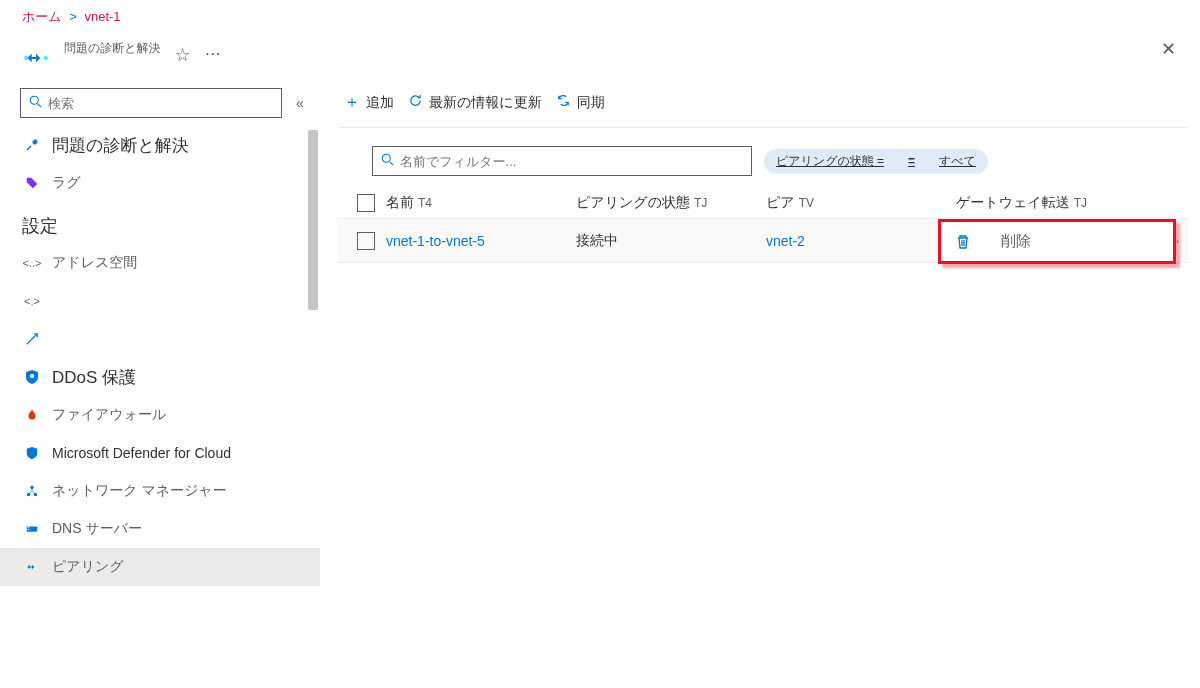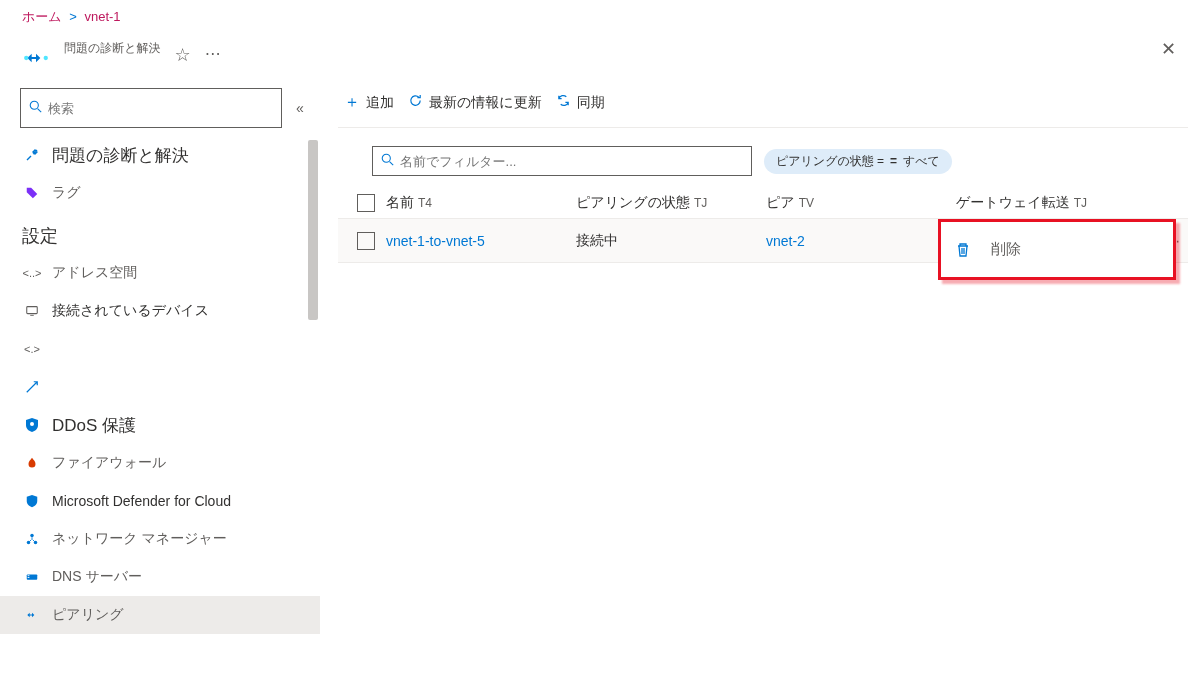--- a/index.html
+++ b/index.html
@@ -19,21 +19,21 @@
     .header .subtitle { font-size: 12px; color: #605e5c; margin-top:2px; margin-left:2px;}
     .header .star { font-size: 18px; color: #605e5c; margin-left: 14px; margin-top:6px; cursor:pointer; }
     .header .more { font-size: 16px; color: #605e5c; margin-left: 14px; margin-top:6px; cursor:pointer; letter-spacing:1px; }
     .header .close { position: absolute; right: 24px; top: 8px; font-size: 18px; cursor:pointer; color:#605e5c; }
 
     .layout { display: flex; height: calc(688px - 100px); }
 
     
     .sidebar { width: 320px; border-right: none; padding: 0 0 0 0; position:relative; display:flex; flex-direction:column; }
     .sidebar-top { padding: 0 8px 0 20px; display:flex; align-items:center; gap:6px; }
-    .search-wrap { flex:1; border:1px solid #605e5c; height:40px; display:flex; align-items:center; padding:0 8px; }
+    .search-wrap { flex:1; border:1px solid #605e5c; height:30px; display:flex; align-items:center; padding:0 8px; }
     .search-wrap input { border:none; outline:none; flex:1; font-size:13px; background:transparent; }
     .search-wrap .si { color:#0078d4; margin-right:6px; font-size:14px; }
     .collapse-btn { width:24px; text-align:center; color:#605e5c; cursor:pointer; font-size:14px; }
 
     .sidebar-list { flex:1; overflow:hidden; margin-top:8px; position:relative; }
     .sidebar-item { display:flex; align-items:center; padding:6px 12px 6px 22px; cursor:pointer; font-size:14px; color:#323130; height:38px; }
     .sidebar-item.active { background:#edebe9; }
     .sidebar-item .ico { width:20px; display:flex; align-items:center; justify-content:center; margin-right:10px;}
     .sidebar-item .lbl { flex:1; }
     .sidebar-heading { padding:12px 22px 6px; font-size:18px; color:#323130; font-weight:400;}
@@ -45,41 +45,41 @@
     
     .main { flex:1; padding: 0 12px 0 18px; }
     .cmdbar { display:flex; align-items:center; gap:2px; padding: 0 0 10px 0; height:40px; border-bottom:1px solid #edebe9; margin-bottom:18px; }
     .cmdbar .cmd { display:flex; align-items:center; gap:6px; color:#323130; cursor:pointer; padding:4px 6px; font-size:14px; }
     .cmdbar .cmd .ci { color:#0078d4; font-size:16px; font-weight:300; }
 
     .filterbar { display:flex; align-items:center; gap:12px; margin-bottom:12px; }
     .filter-input { border:1px solid #605e5c; height:30px; width:380px; display:flex; align-items:center; padding:0 8px;margin-left:34px; }
     .filter-input input { border:none; outline:none; flex:1; font-size:13px; }
     .filter-input .si { color:#0078d4; margin-right:6px; }
-    .pill { background:#deecf9; color:#323130; border-radius:14px; padding:4px 12px; font-size:12px; display:flex; align-items:center; gap:2px; }
+    .pill { background:#deecf9; color:#323130; border-radius:14px; padding:4px 12px; font-size:12px; display:flex; align-items:center; gap:20px;text-decoration:underline; }
     .pill .eq { margin:0 4px; font-weight:600;}
 
     .table { width:100%; }
     .thead, .trow { display:flex; align-items:center; padding:6px 8px; border-bottom:1px solid #edebe9; }
     .thead { font-weight:400; color:#323130; font-size:14px; }
     .cell-check { width:40px; display:flex; justify-content:center; }
     .chk { width:18px; height:18px; border:1px solid #605e5c; display:inline-block; }
     .cell-name { flex:0 0 190px; }
     .cell-status { flex:0 0 190px; }
     .cell-peer { flex:0 0 190px; }
     .cell-gw { flex:1; position:relative;}
     .cell-more { width:30px; text-align:right; color:#605e5c; cursor:pointer; }
     .sort { font-size:12px; margin-left:4px; color:#605e5c; }
     .trow { font-size:14px; background:#faf9f8; height:44px; }
     .trow .cell-name { color:#0078d4; cursor:pointer; }
     .trow .cell-peer { color:#0078d4; cursor:pointer; }
     .trow .cell-gw { color:#605e5c; }
 
     .context-menu { position:absolute; right:12px; top:0; width:238px; background:#fff; border:3px solid #e81123; box-shadow:4px 4px 2px rgba(232,17,35,0.35); z-index:10; }
-    .context-item { display:flex; align-items:center; gap:20px; padding:18px 14px; cursor:pointer; color:#605e5c; font-size:15px; }
+    .context-item { display:flex; align-items:center; gap:30px; padding:10px 14px; cursor:pointer; color:#605e5c; font-size:15px; }
     .context-item .ci-icon svg { display:block; }
   </style>
 </head>
 <body>
 
 <div class="breadcrumb">
   <a href="#">ホーム</a>
   <span class="sep">&gt;</span>
   <a href="#">vnet-1</a>
 </div>
@@ -137,29 +137,20 @@
         <span class="lbl">ラグ</span>
       </div>
 
       <div class="sidebar-heading">設定</div>
 
       <div class="sidebar-item muted">
         <span class="ico" style="font-size:11px; color:#605e5c;">&lt;..&gt;</span>
         <span class="lbl">アドレス空間</span>
       </div>
 
-      <div class="sidebar-item">
-        <span class="ico">
-            <svg width="14" height="14" viewBox="0 0 16 16">
-              <rect x="2" y="3" width="12" height="8" rx="1" fill="none" stroke="#605e5c" stroke-width="1.2"></rect>
-              <path stroke="#605e5c" d="M6 13h4"></path>
-            </svg>
-          </span>
-        <span class="lbl">接続されているデバイス</span>
-      </div>
 
       <div class="sidebar-item muted">
         <span class="ico" style="font-size:11px; color:#605e5c;">&lt;.&gt;</span>
       </div>
 
       <div class="sidebar-item">
         <span class="ico">
             <svg width="14" height="14" viewBox="0 0 16 16">
               <path stroke="#0078d4" stroke-width="1.4" fill="none" d="M2 14L14 2M10 2h4v4"></path>
             </svg>

